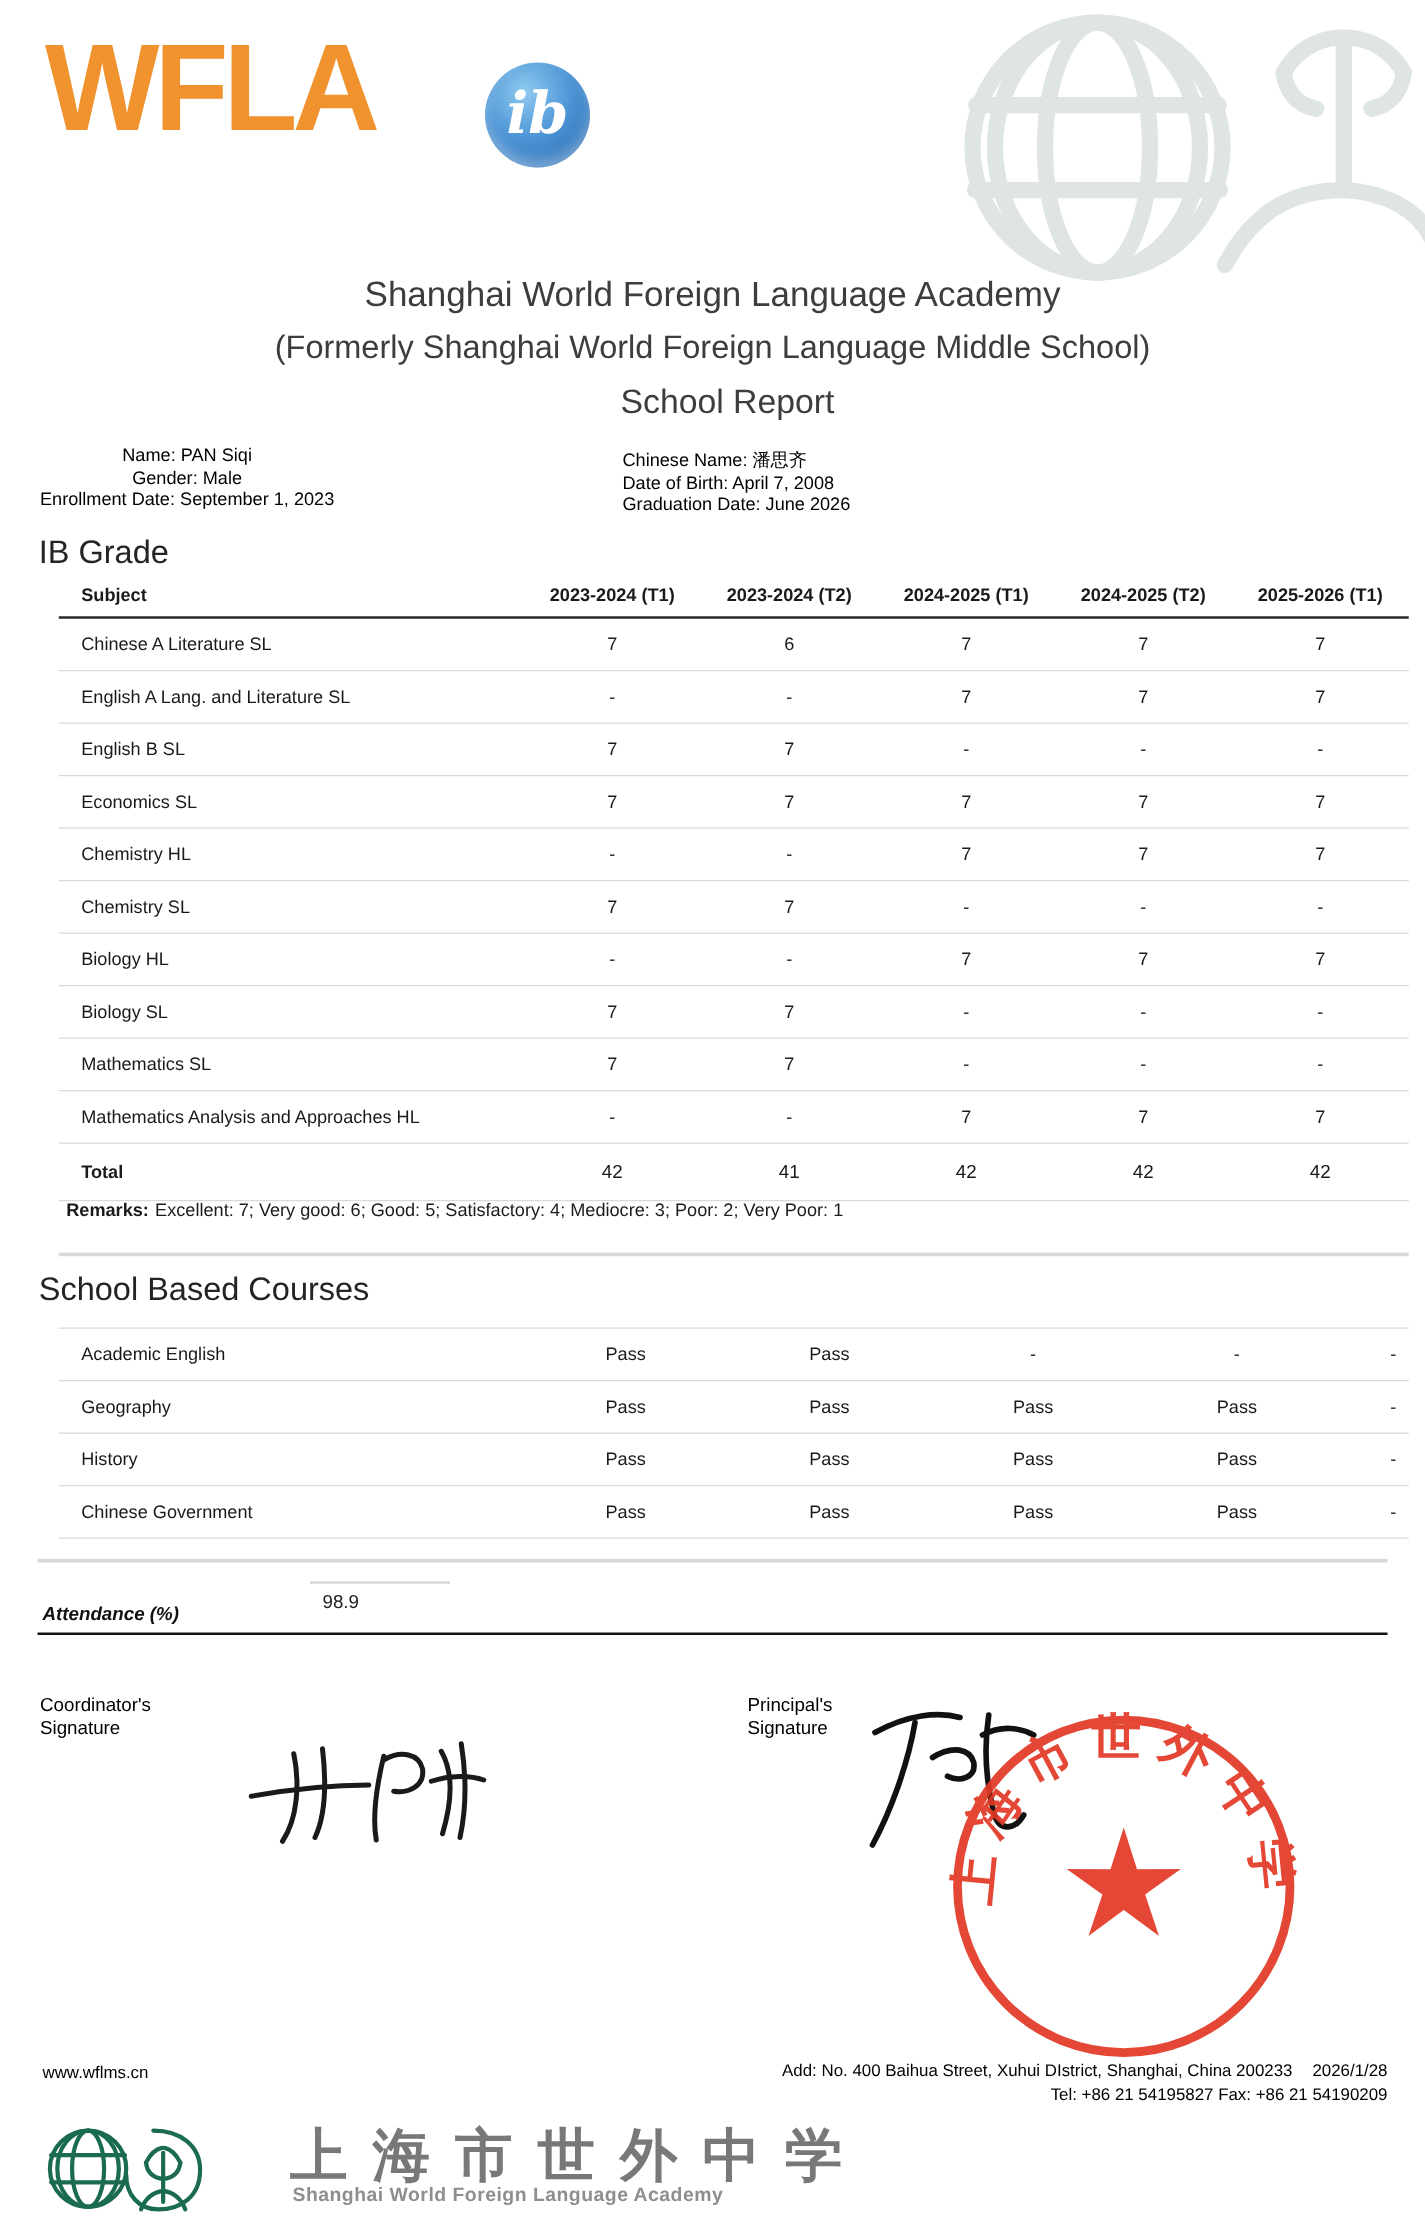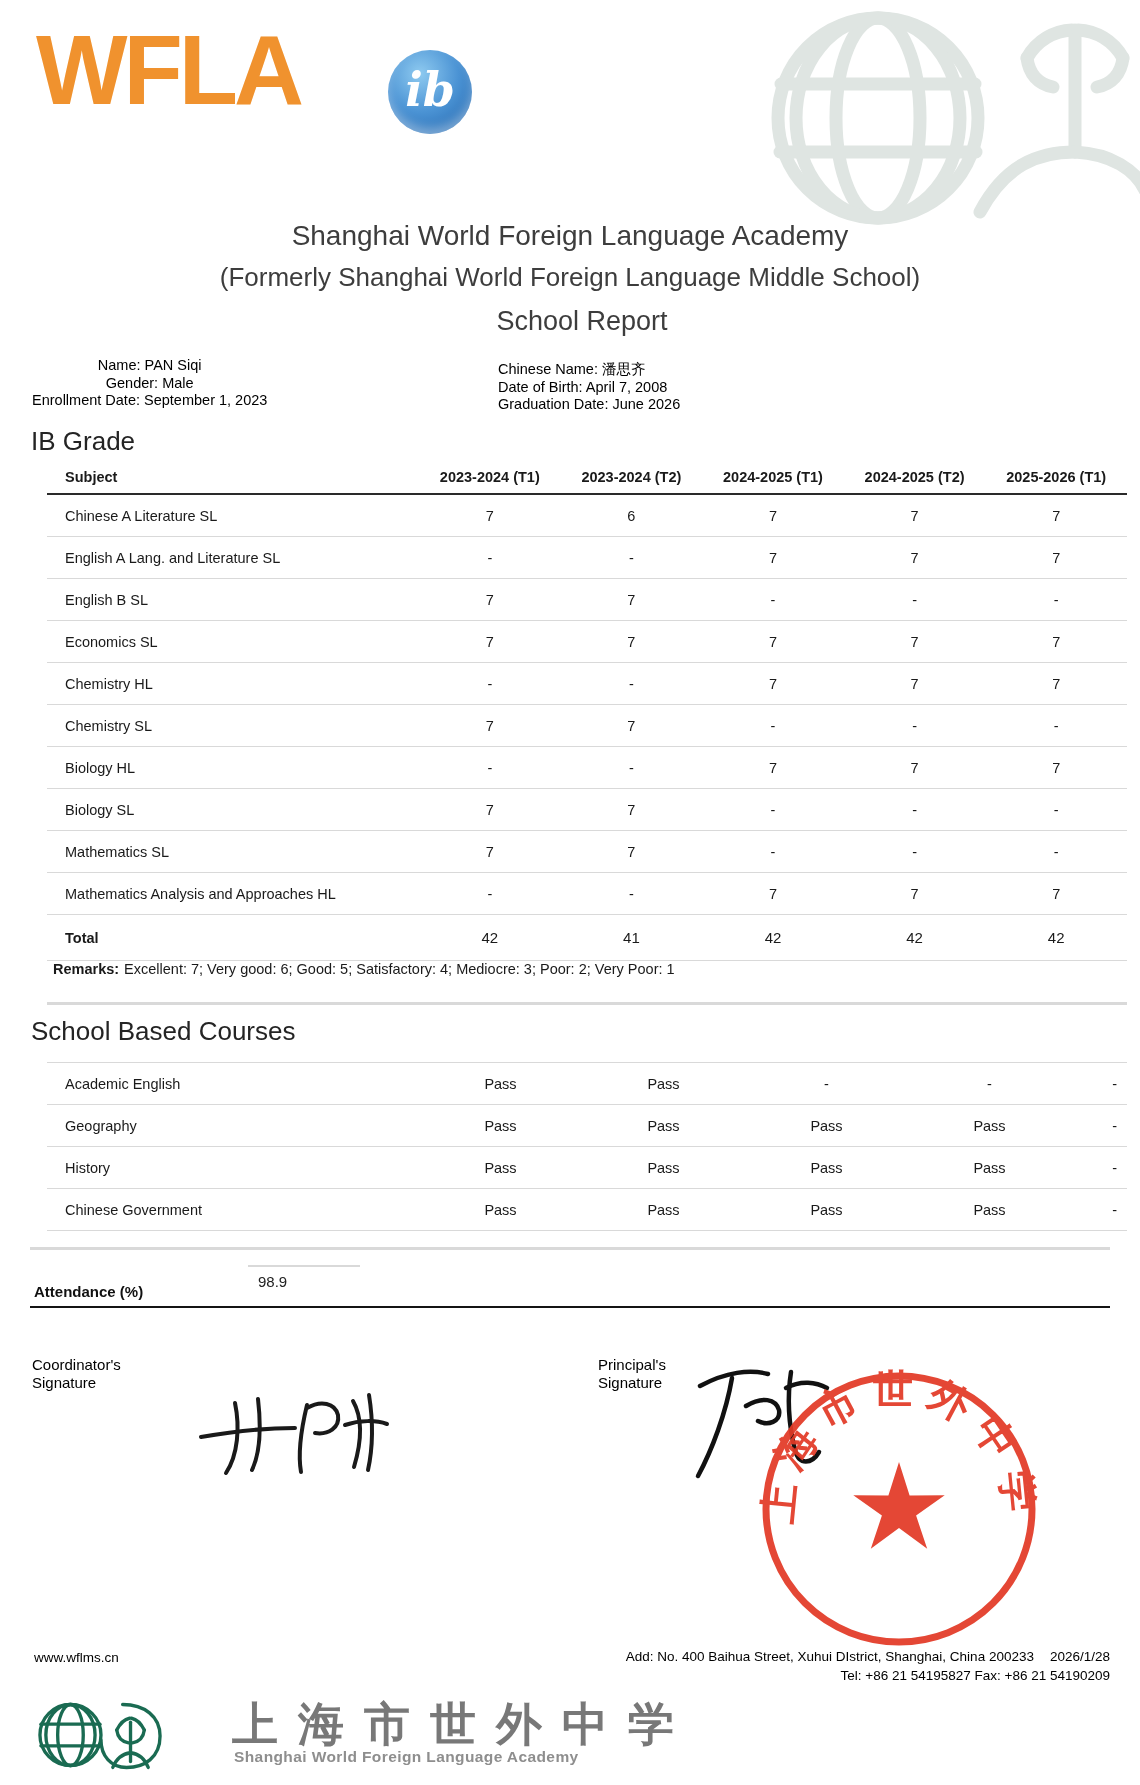--- a/index.html
+++ b/index.html
@@ -48,21 +48,21 @@
   .remarks-row b{margin-right:5px;}
 
   .sbc-tbl{top:1062px;border-top:1px solid #d9d9d9;}
   .c-p{width:163px;text-align:center;}
   .c-last{flex:1;text-align:right;padding-right:10px;}
   .sbc-endline{position:absolute;left:30px;top:1247px;width:1080px;height:3px;background:#d9d9d9;}
 
   
   .att-fill{position:absolute;left:248px;top:1265px;width:112px;height:2px;background:#d9d9d9;}
   .att-val{position:absolute;left:258px;top:1273px;font-size:15px;color:#222;}
-  .att-label{position:absolute;left:34px;top:1283px;font-size:15px;font-weight:bold;color:#111;}
+  .att-label{position:absolute;left:34px;top:1283px;font-size:15px;font-weight:bold;color:#111;font-style:italic;}
   .att-line{position:absolute;left:30px;top:1306px;width:1080px;height:2px;background:#141414;}
 
   
   .sig-label{position:absolute;font-size:15px;line-height:18px;color:#000;}
   .sig-co{left:32px;top:1356px;}
   .sig-pr{left:598px;top:1356px;}
   .sig-svg{position:absolute;}
   .co-svg{left:195px;top:1375px;}
   .pr-svg{left:688px;top:1358px;}
 

